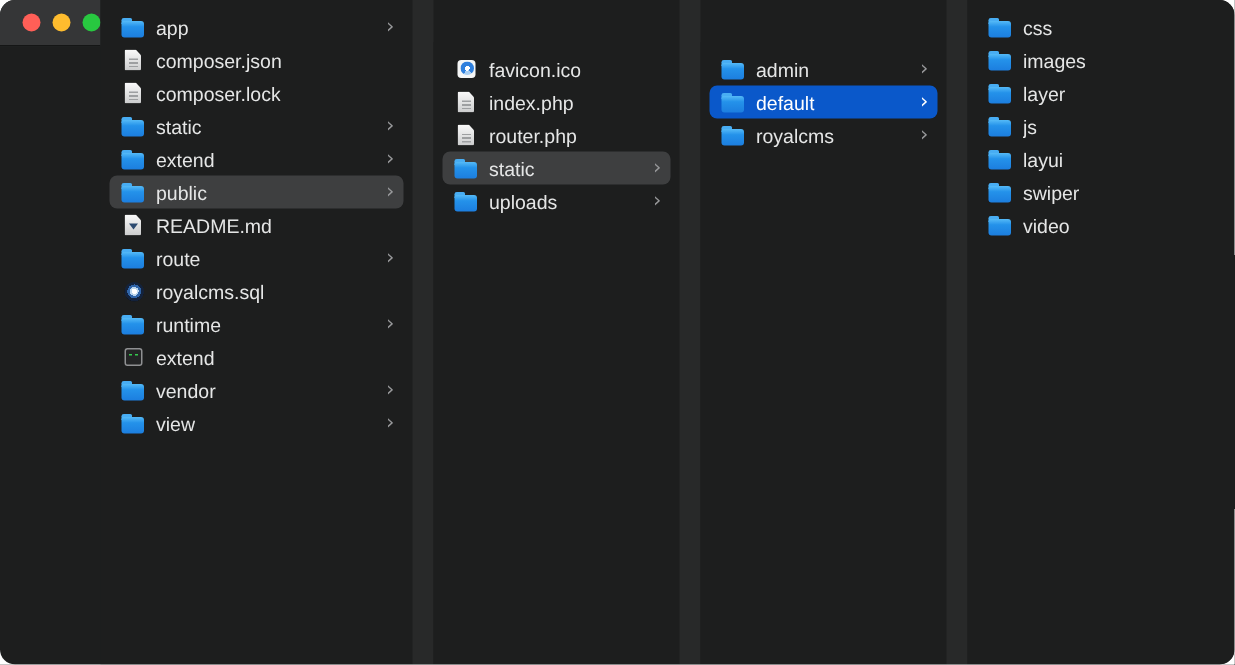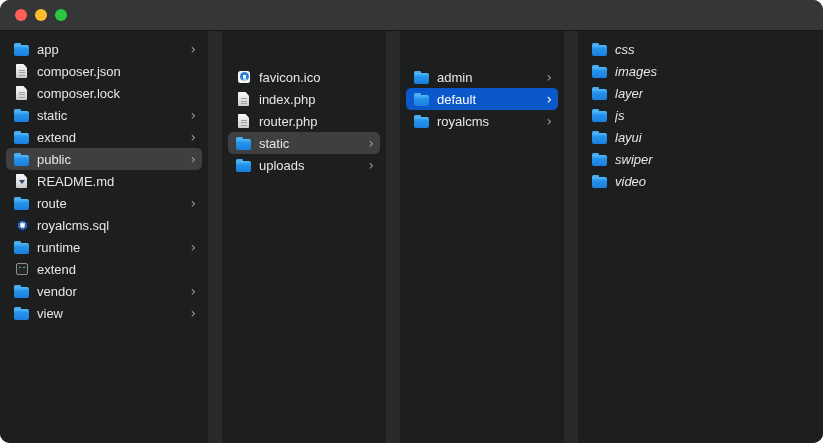--- a/index.html
+++ b/index.html
@@ -2,30 +2,30 @@
 <html style="--sel-active: #0a58ca; --sel-inactive: #3e3f40; --col-bg: #1d1e1e; --divider: #282929; --titlebar: #353637; --text: #e5e6e6;"><head>
 <meta charset="utf-8">
 <style>
   :root{
     --col-bg:#1d1e1e; --divider:#282929; --titlebar:#353637;
     --text:#e5e6e6; --chevron:#97989a; --sel-inactive:#3e3f40; --sel-active:#0a58ca;
   }
   html,body{margin:0;padding:0;background:#ffffff;}
   body{width:823px;height:443px;overflow:hidden;font-family:"Liberation Sans",sans-serif;}
   .window{width:823px;height:443px;border-radius:10px;overflow:hidden;background:var(--col-bg);
-    display:flex;flex-direction:column;box-sizing:border-box;}
+    display:flex;flex-direction:row;box-sizing:border-box;}
   .titlebar{height:30px;flex:none;background:var(--titlebar);border-bottom:1px solid #151616;
     display:flex;align-items:center;padding-left:15px;}
   .traffic-lights{display:flex;gap:8px;}
   .tl{width:12px;height:12px;border-radius:50%;display:inline-block;}
   .columns{flex:1;display:flex;min-height:0;}
   .col{background:var(--col-bg);box-sizing:border-box;padding:7px 6px 0 6px;overflow:hidden;}
   .col-0{width:208px;}
   .col-1,.col-2{width:164px;margin-top:28px;}
-  .col-3{flex:1;font-style:italic;}
+  .col-3{flex:1;}
   .divider{width:14px;flex:none;background:var(--divider);}
   .row{display:flex;align-items:center;height:22px;border-radius:5px;
     padding:0 6px 0 8px;color:var(--text);font-size:13px;white-space:nowrap;}
   .row.sel-inactive{background:var(--sel-inactive);}
   .row.sel-active{background:var(--sel-active);color:#ffffff;align-items:center;}
   .label{overflow:hidden;text-overflow:ellipsis;}
   .chev{margin-left:auto;color:var(--chevron);font-size:14px;line-height:20px;
     font-family:"DejaVu Sans",sans-serif;padding-left:6px;}
   .sel-active .chev{color:#ffffff;}
   .icon{width:16px;height:16px;margin-right:7px;flex:none;position:relative;display:inline-block;}

